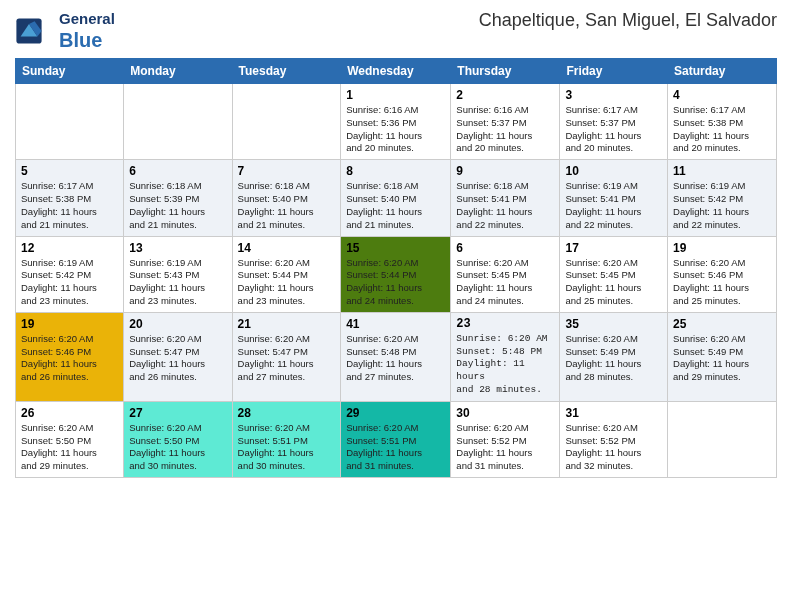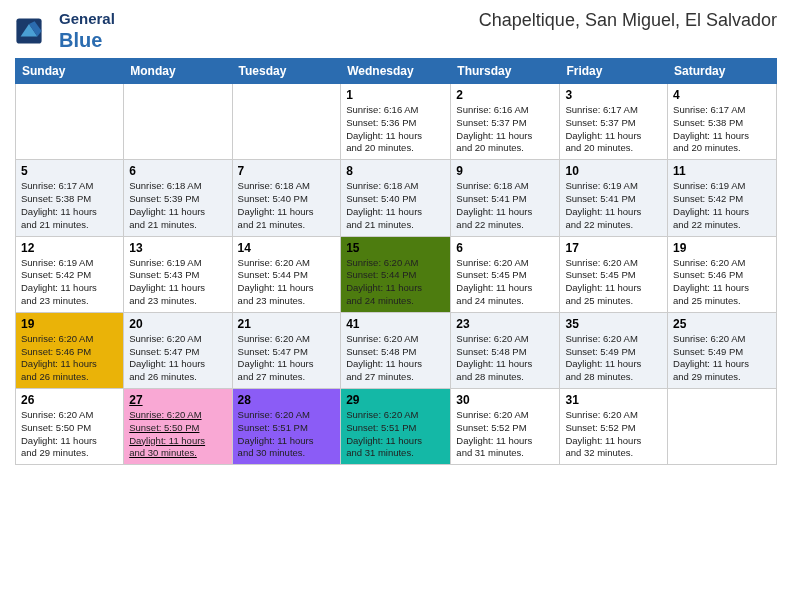--- a/index.html
+++ b/index.html
@@ -277,21 +277,21 @@
 Daylight: 11 hours
 and 27 minutes.</div>
           </td>
           <td style="background: rgb(238, 242, 247);">
             <span class="day-num">41</span>
             <div class="day-info" style="white-space: pre-line;">Sunrise: 6:20 AM
 Sunset: 5:48 PM
 Daylight: 11 hours
 and 27 minutes.</div>
           </td>
-          <td style="background: rgb(238, 242, 247);">
+          <td style="background: rgb(238, 242, 247); font-family: Liberation Mono, monospace;">
             <span class="day-num">23</span>
             <div class="day-info" style="white-space: pre-line;">Sunrise: 6:20 AM
 Sunset: 5:48 PM
 Daylight: 11 hours
 and 28 minutes.</div>
           </td>
           <td style="background: rgb(238, 242, 247);">
             <span class="day-num">35</span>
             <div class="day-info" style="white-space: pre-line;">Sunrise: 6:20 AM
 Sunset: 5:49 PM
@@ -307,28 +307,28 @@
           </td>
         </tr>
         <tr class="row-5">
           <td style="background: rgb(255, 255, 255);">
             <span class="day-num">26</span>
             <div class="day-info" style="white-space: pre-line;">Sunrise: 6:20 AM
 Sunset: 5:50 PM
 Daylight: 11 hours
 and 29 minutes.</div>
           </td>
-          <td style="background: #f9a8d4; text-decoration: underline;">
+          <td style="background: #5eead4;">
             <span class="day-num">27</span>
             <div class="day-info" style="white-space: pre-line;">Sunrise: 6:20 AM
 Sunset: 5:50 PM
 Daylight: 11 hours
 and 30 minutes.</div>
           </td>
-          <td style="background: #8b5cf6;">
+          <td style="background: #5eead4;">
             <span class="day-num">28</span>
             <div class="day-info" style="white-space: pre-line;">Sunrise: 6:20 AM
 Sunset: 5:51 PM
 Daylight: 11 hours
 and 30 minutes.</div>
           </td>
           <td style="background: #14b8a6;">
             <span class="day-num">29</span>
             <div class="day-info" style="white-space: pre-line;">Sunrise: 6:20 AM
 Sunset: 5:51 PM

